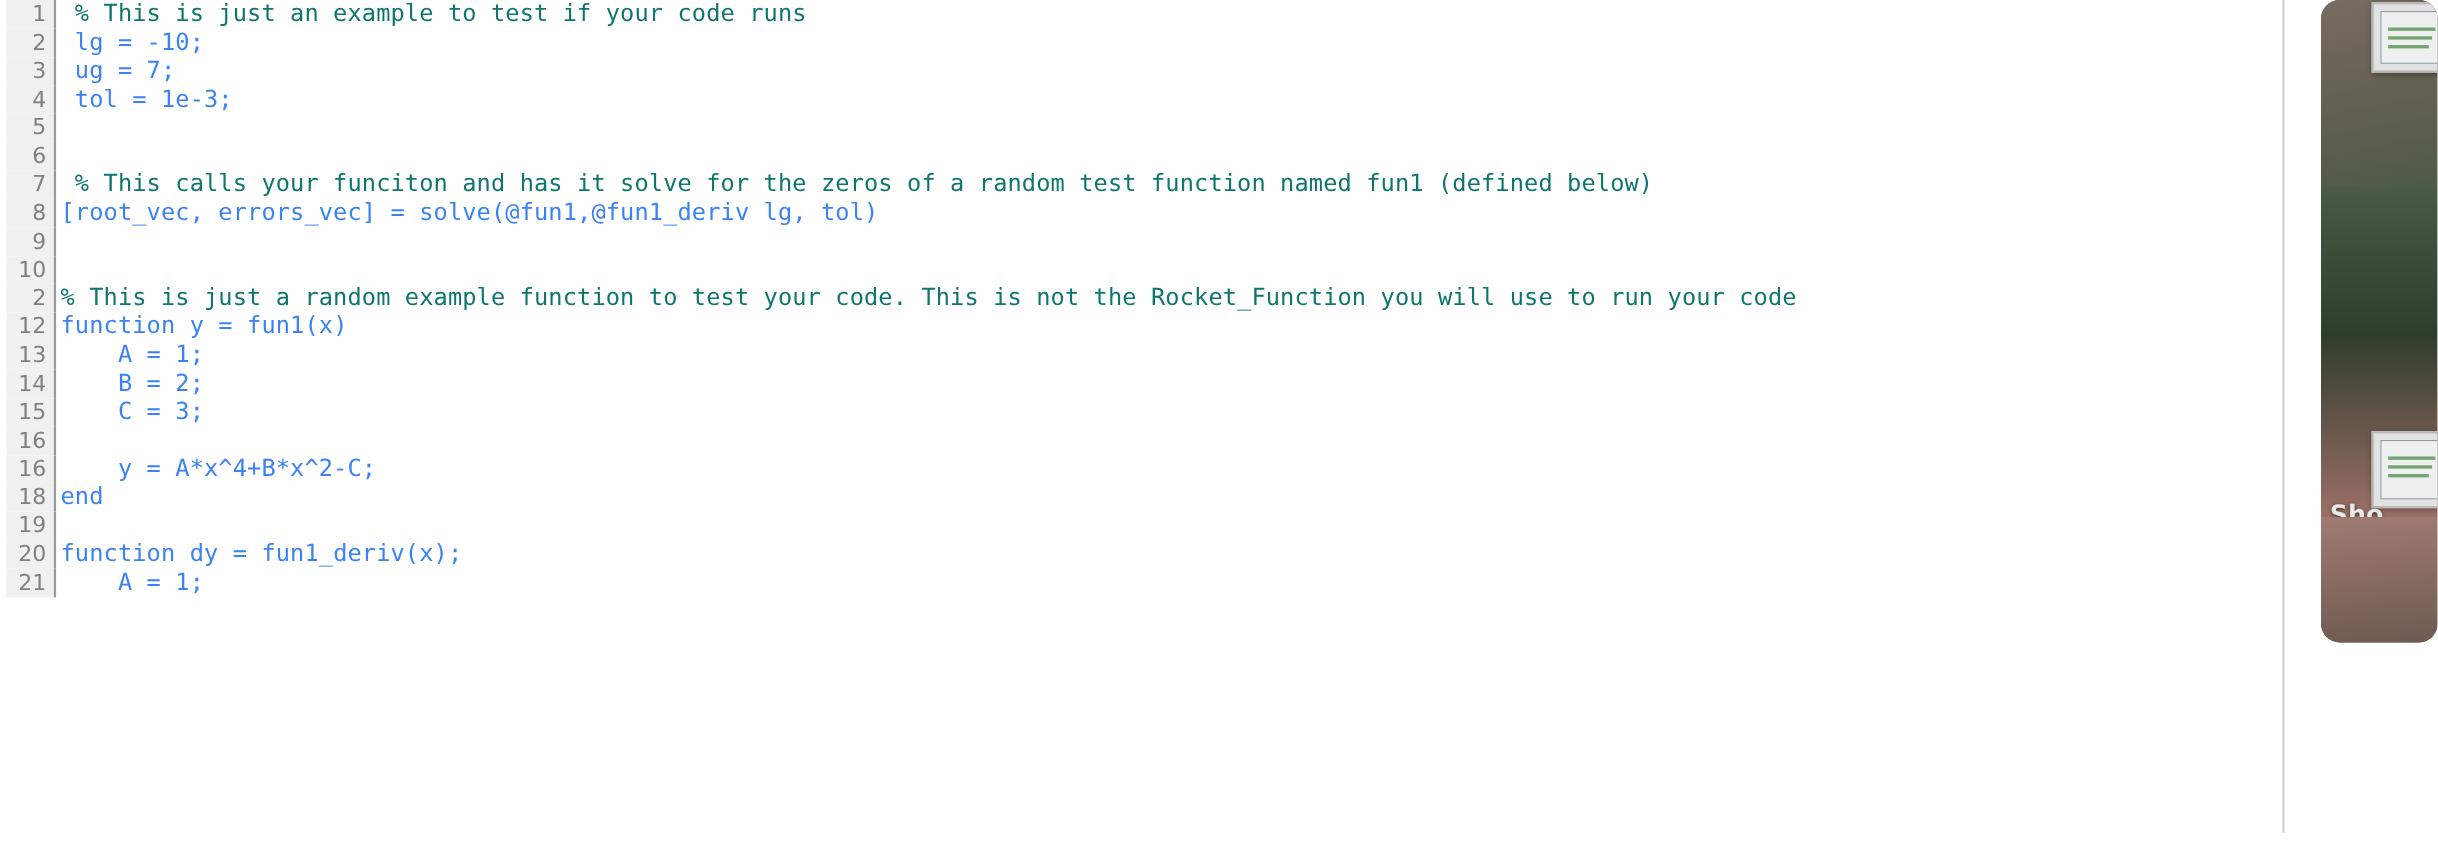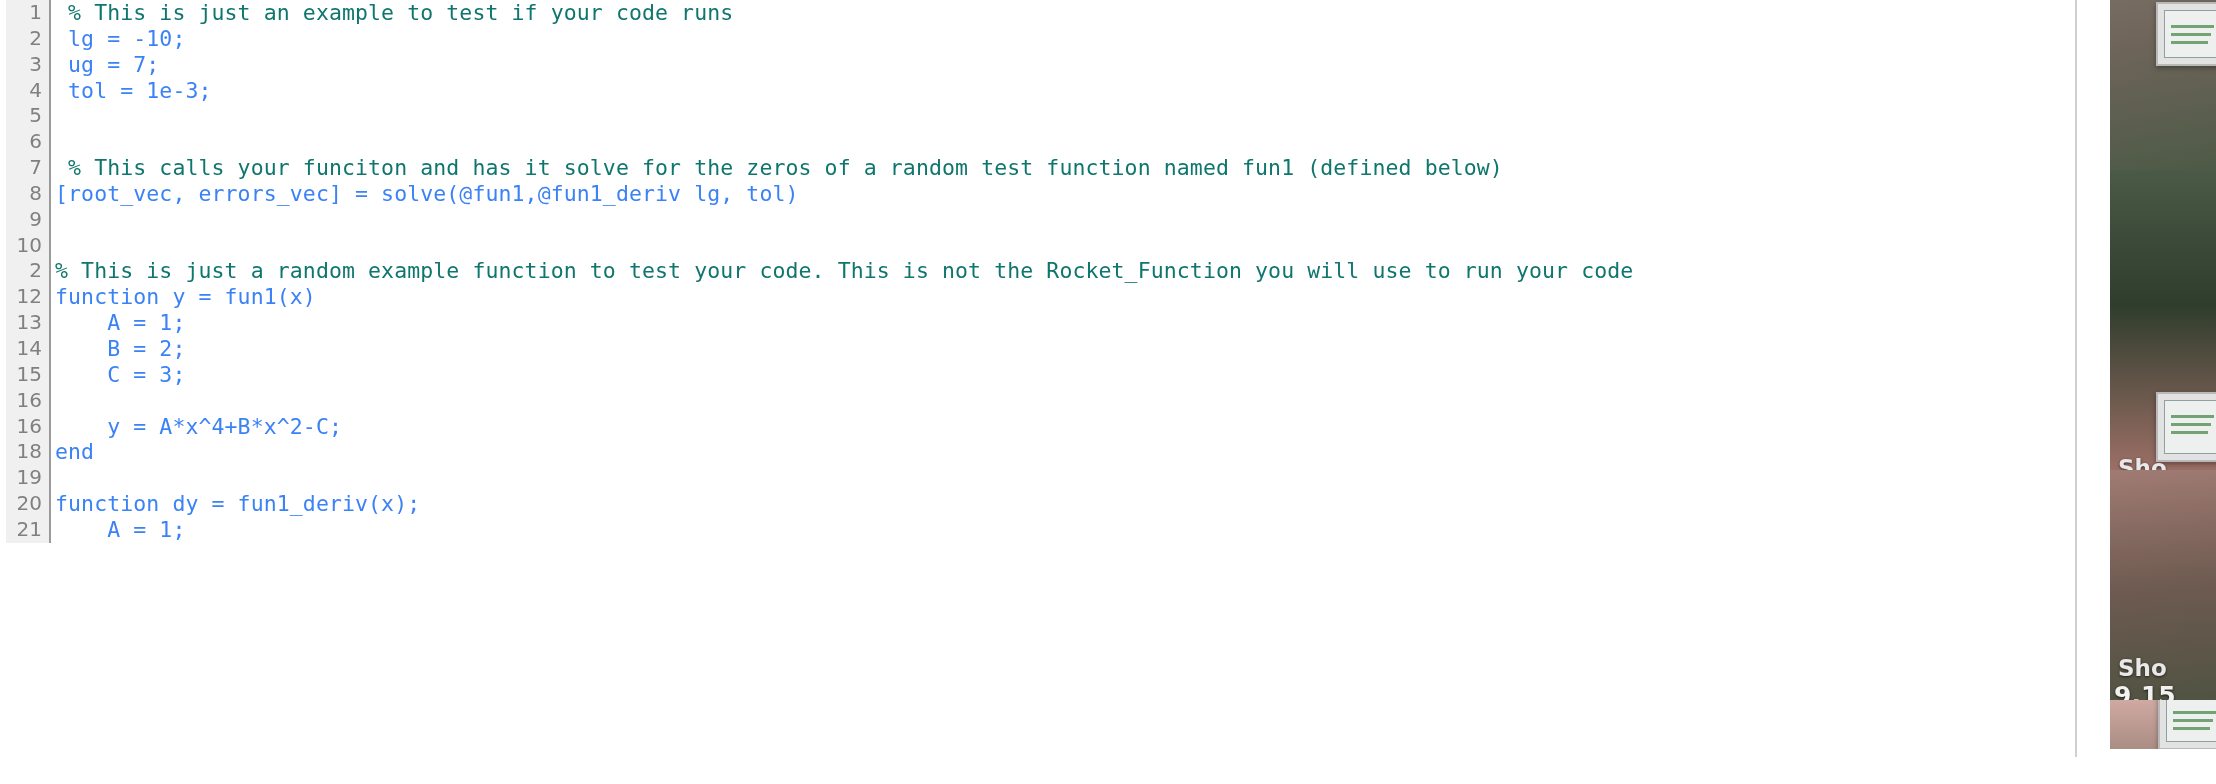--- a/index.html
+++ b/index.html
@@ -64,23 +64,24 @@
   }
   .right-gap {
     position:absolute; left:2077px; top:0;
     width:33px; height:784px;
     background:#ffffff;
   }
 
   
   .thumb-strip {
     position:absolute; left:2110px; top:0;
-    width:106px; height:749px;
+    width:106px; height:584px;
     overflow:hidden;
     background:#6e6458;
+    border-radius:17px;
   }
   .thumb-item {
     position:absolute; left:0; width:106px;
     overflow:hidden;
   }
   .thumb-photo {
     position:absolute; left:0; top:0;
     width:106px; height:100%;
   }
   .thumb-caption {

